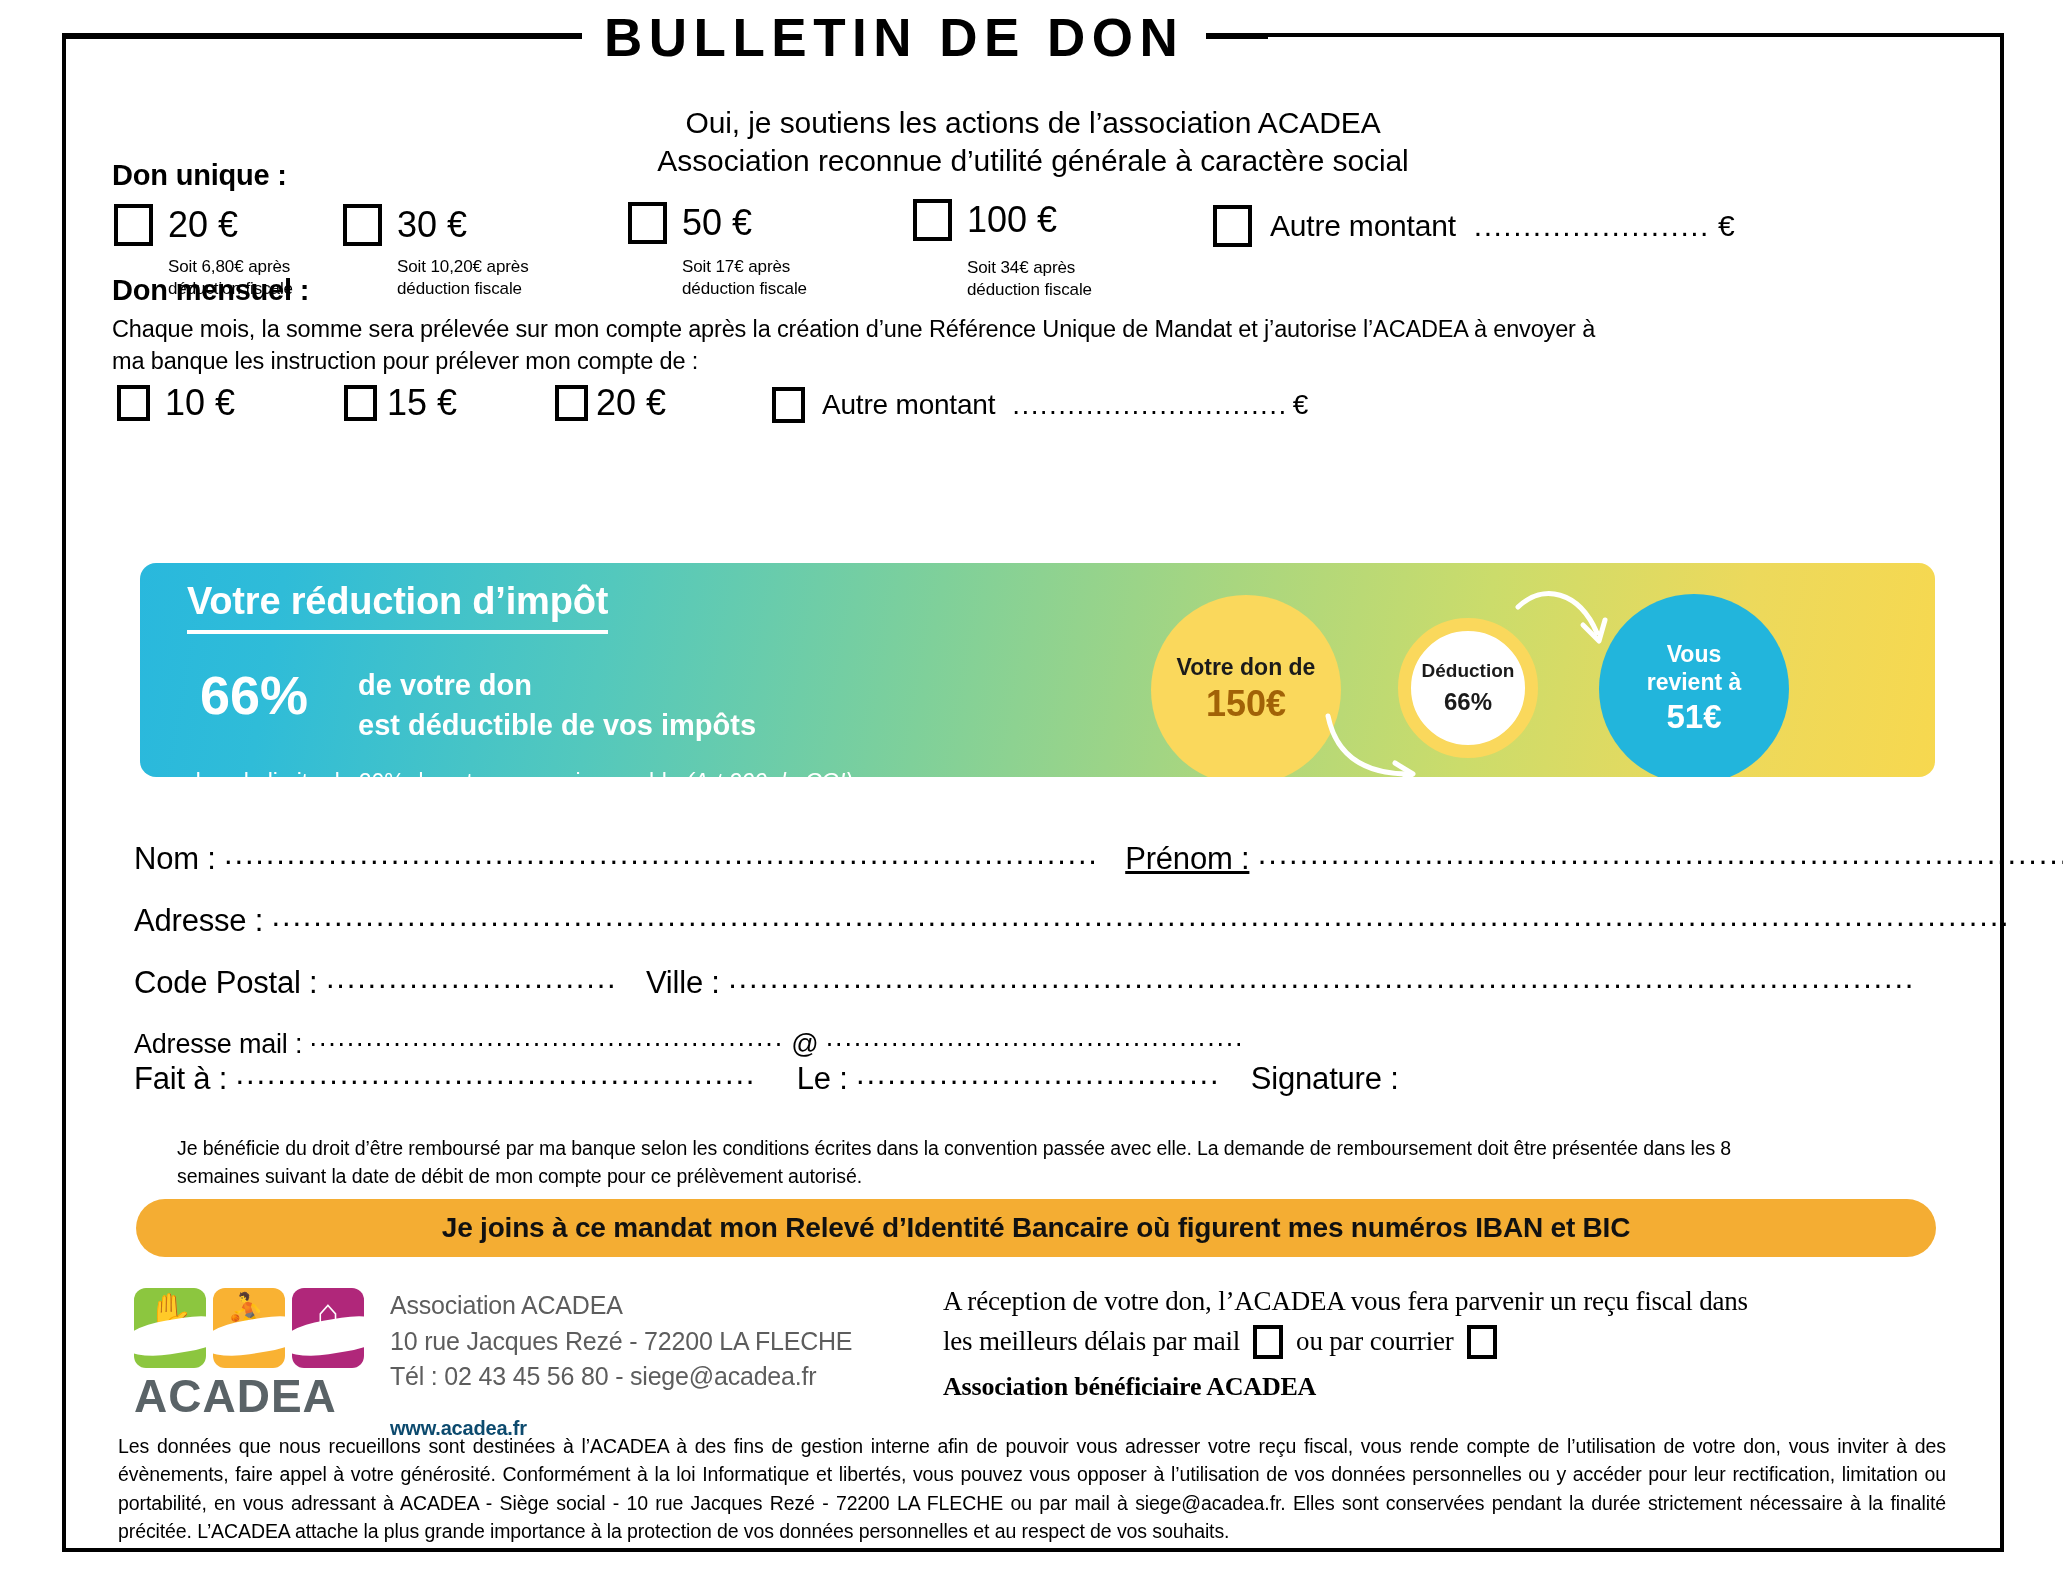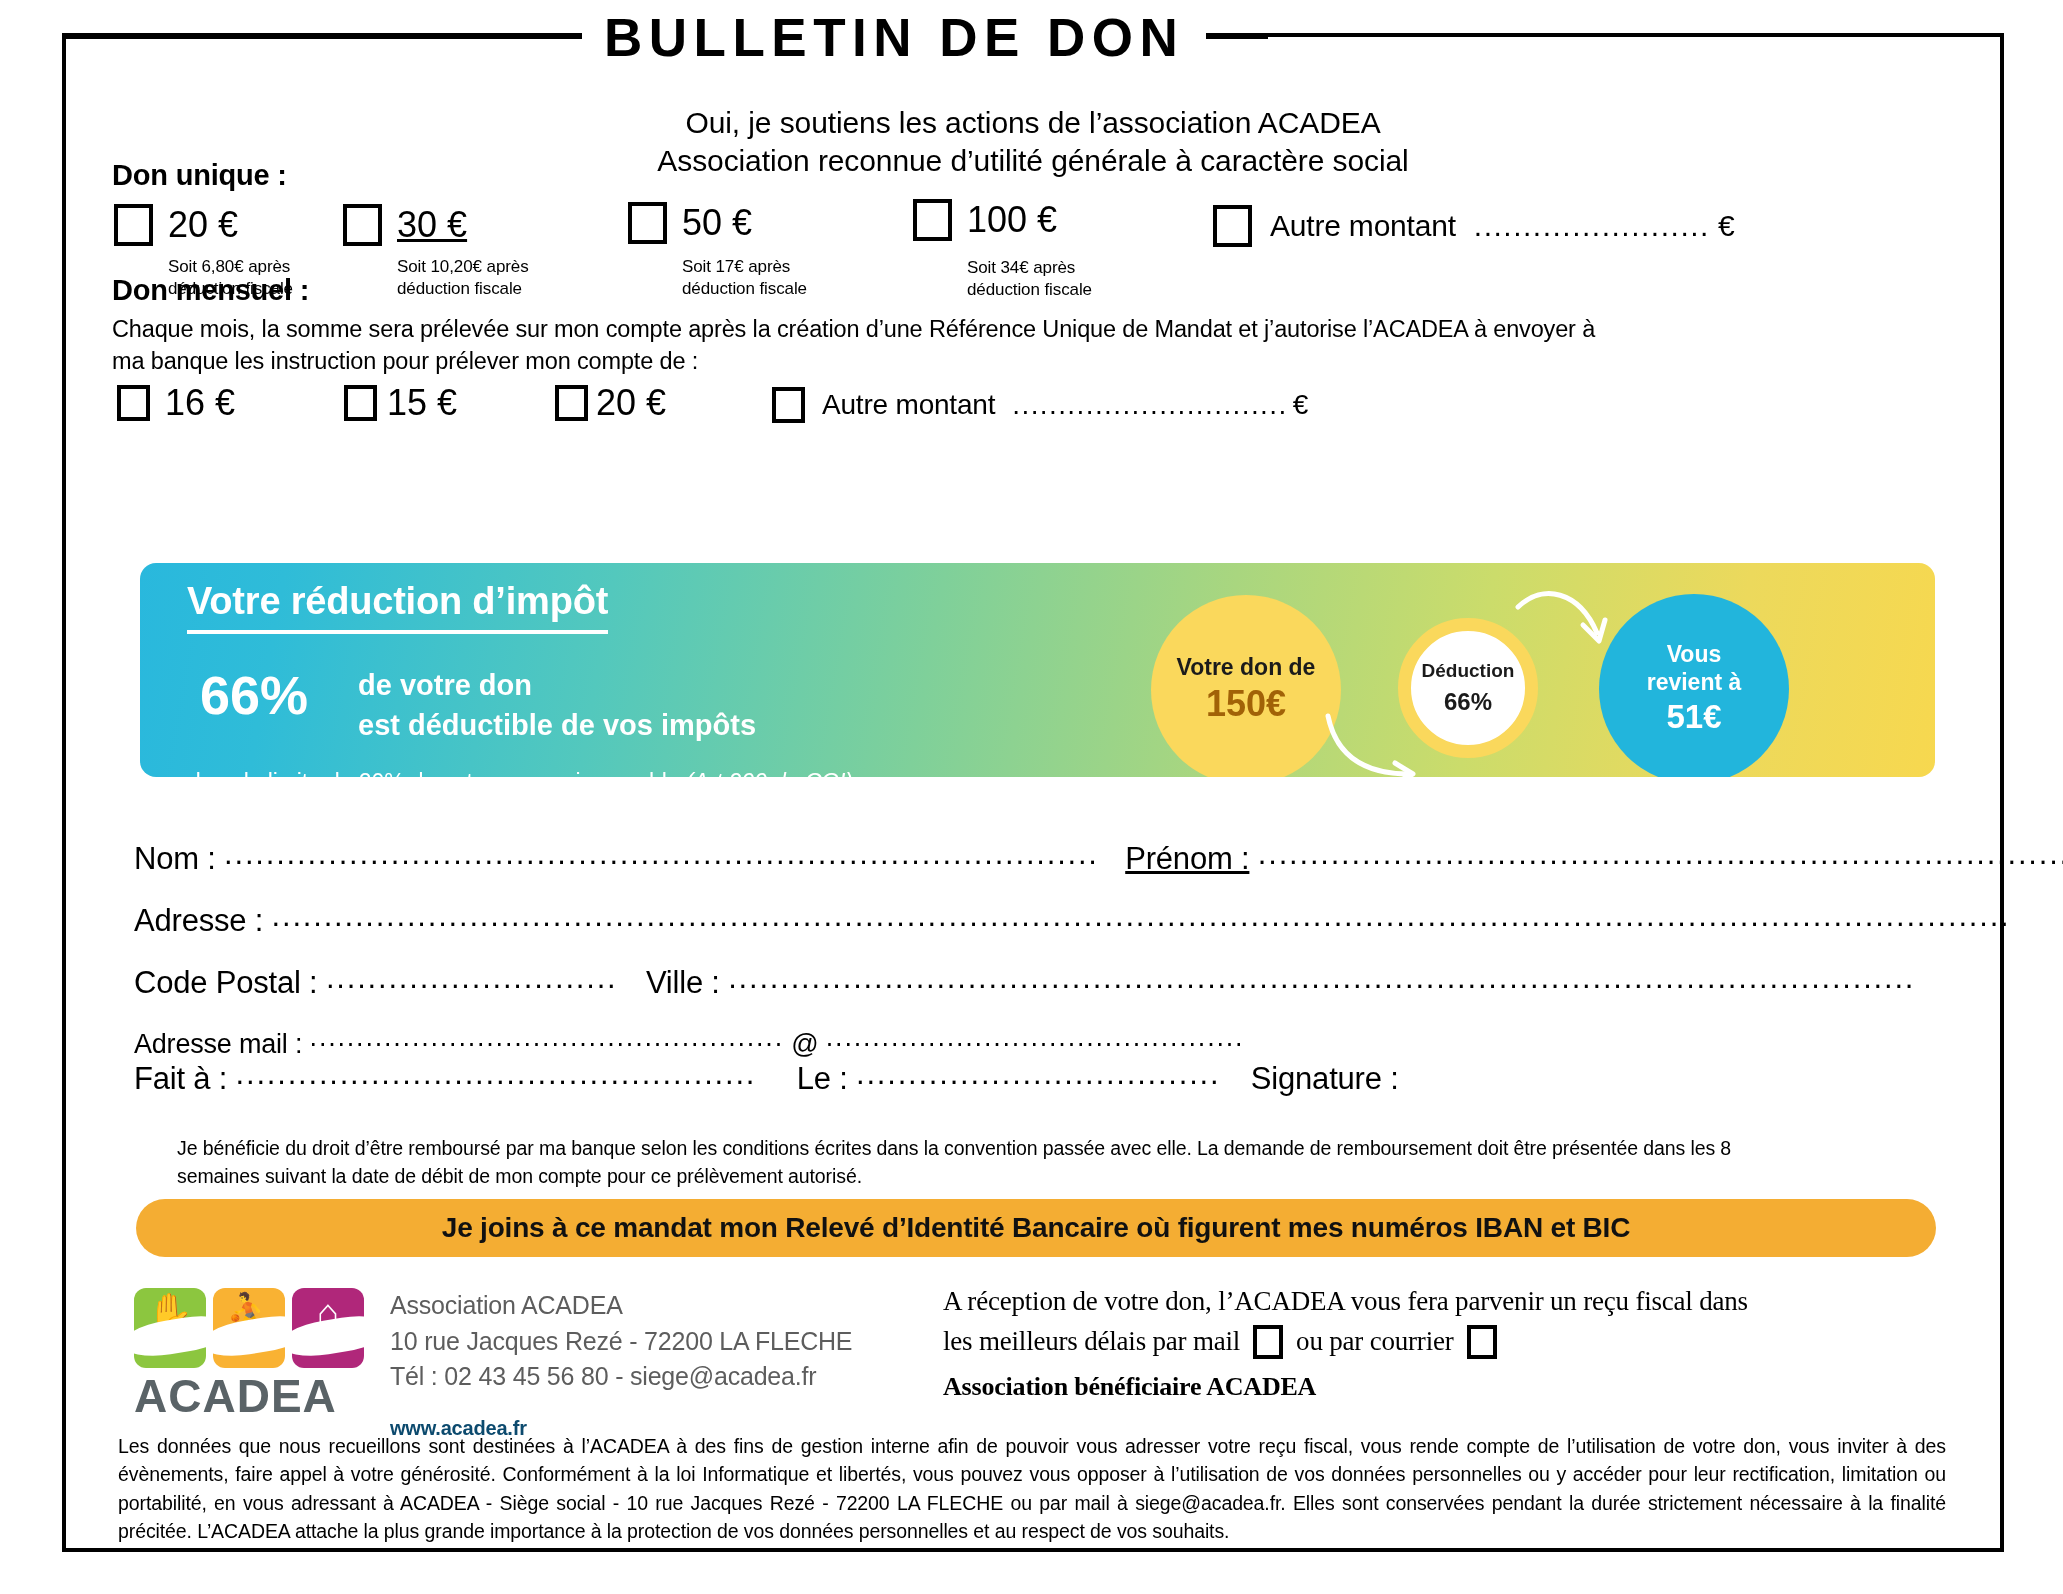--- a/index.html
+++ b/index.html
@@ -271,21 +271,21 @@
         <span class="cb cb-lg"></span>
         <span class="amt-label">20 €</span>
       </div>
       <div class="amt-sub" style="margin-left:54px; margin-top:10px;">
         <div>Soit 6,80€ après</div>
         <div>déduction fiscale</div>
       </div>
     </div>
 
     <div style="position:absolute; left:277px; top:167px;">
-      <div style="display:flex; align-items:center; gap:15px;text-decoration:underline;">
+      <div style="display:flex; align-items:center; gap:15px;">
         <span class="cb cb-lg"></span>
         <span class="amt-label">30 €</span>
       </div>
       <div class="amt-sub" style="margin-left:54px; margin-top:10px;">
         <div>Soit 10,20€ après</div>
         <div>déduction fiscale</div>
       </div>
     </div>
 
     <div style="position:absolute; left:562px; top:165px;">
@@ -319,21 +319,21 @@
 
     <div style="position:absolute; left:46px; top:237px;" class="sec-head">Don mensuel :</div>
 
     <div style="position:absolute; left:46px; top:277px; width:1830px;" class="para">
       <div>Chaque mois, la somme sera prélevée sur mon compte après la création d’une Référence Unique de Mandat et j’autorise l’ACADEA à envoyer à</div>
       <div>ma banque les instruction pour prélever mon compte de :</div>
     </div>
 
     <div style="position:absolute; left:51px; top:348px; display:flex; align-items:center; gap:15px;">
       <span class="cb cb-sm"></span>
-      <span class="amt-label">16 €</span>
+      <span class="amt-label">10 €</span>
     </div>
     <div style="position:absolute; left:278px; top:348px; display:flex; align-items:center; gap:10px;">
       <span class="cb cb-sm"></span>
       <span class="amt-label">15 €</span>
     </div>
     <div style="position:absolute; left:489px; top:348px; display:flex; align-items:center; gap:8px;">
       <span class="cb cb-sm"></span>
       <span class="amt-label">20 €</span>
     </div>
     <div style="position:absolute; left:706px; top:350px; display:flex; align-items:center; gap:17px;">

